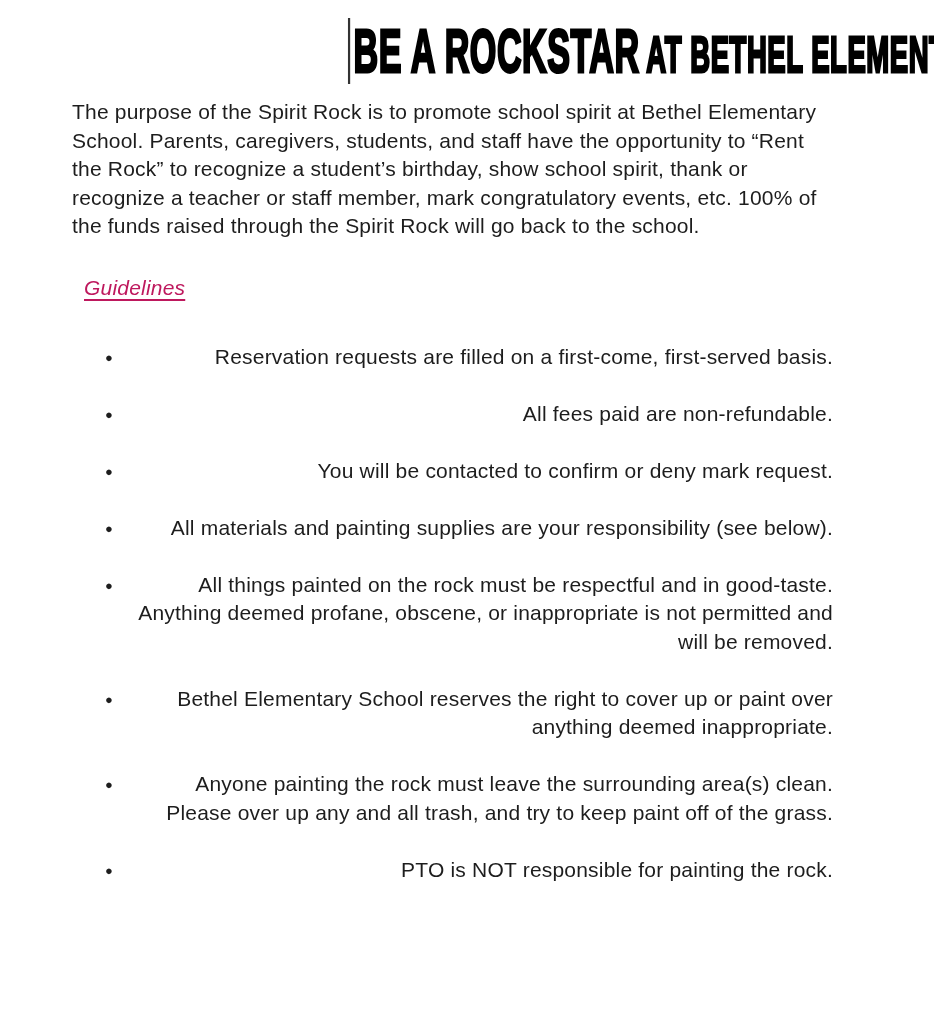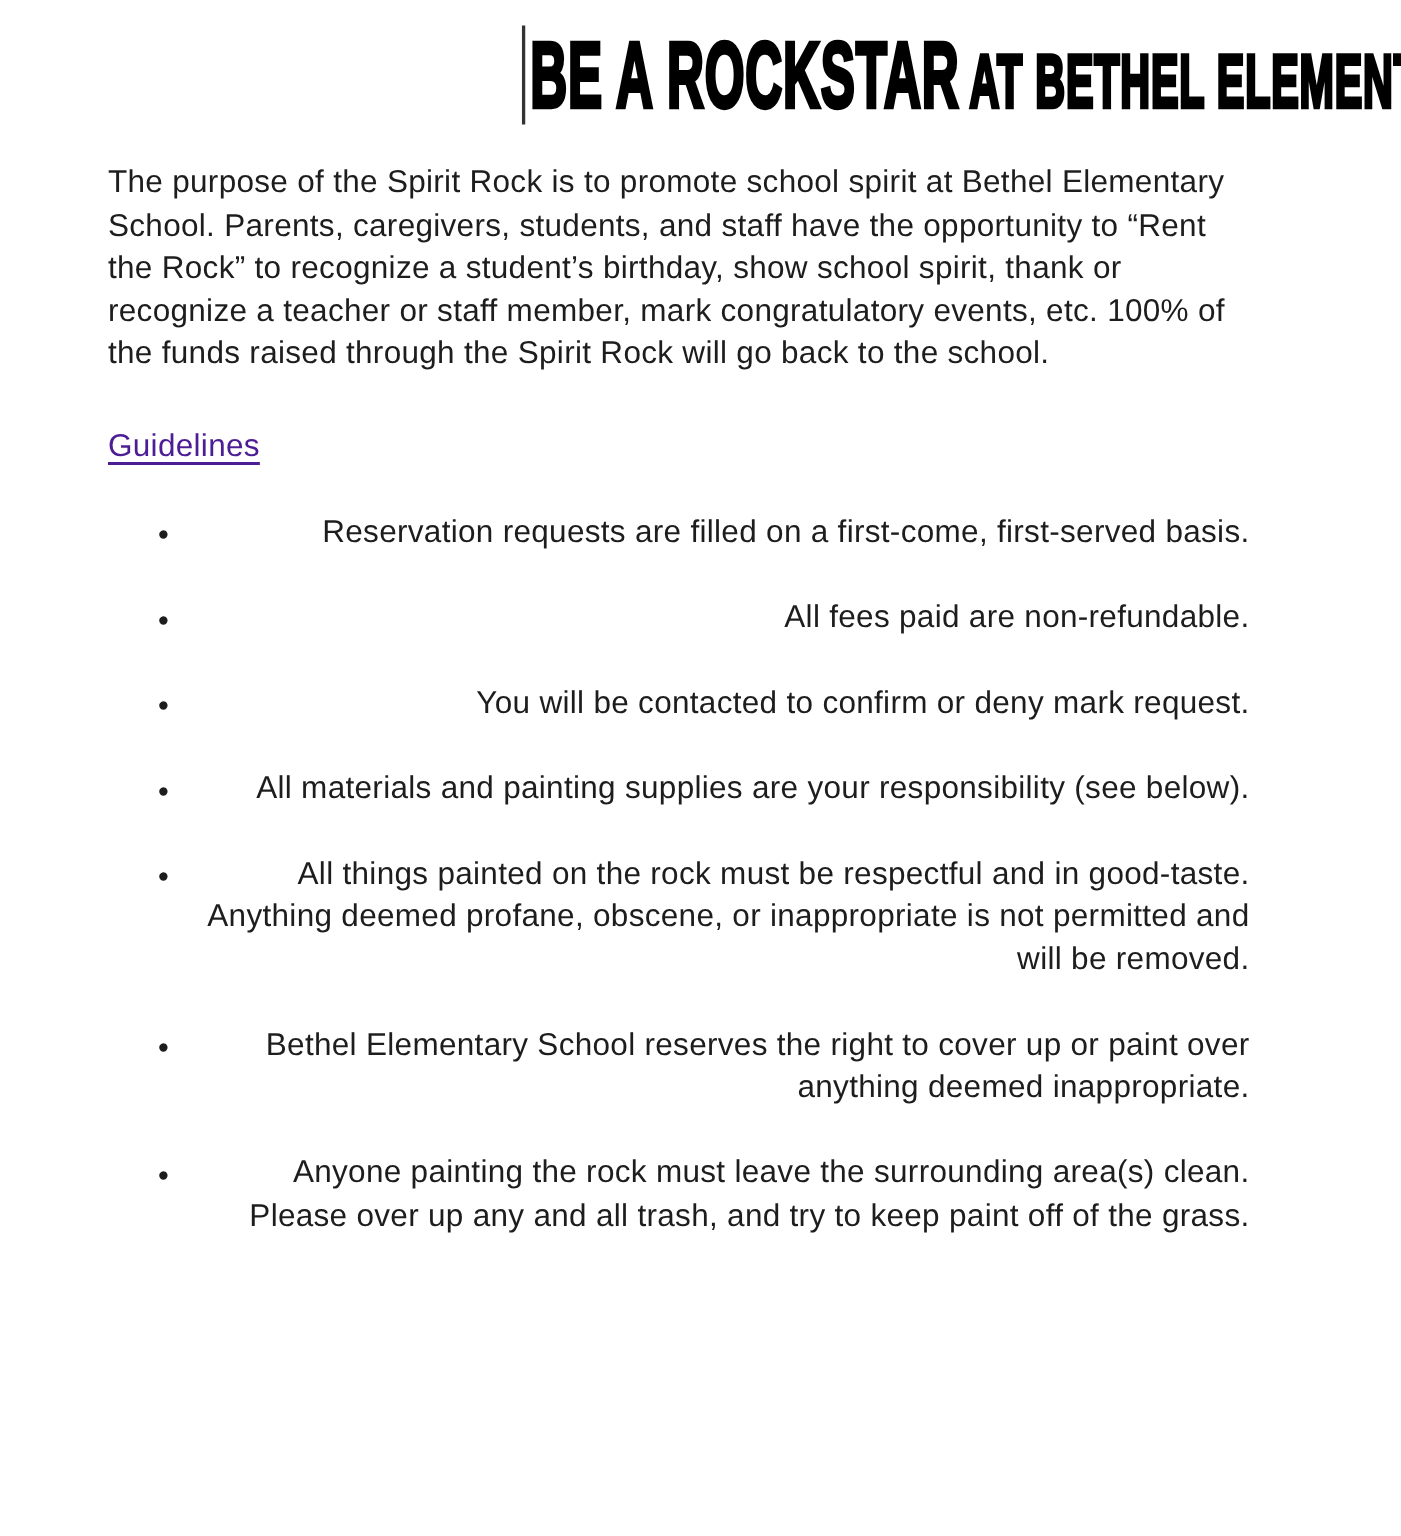--- a/index.html
+++ b/index.html
@@ -61,31 +61,32 @@
   }
 
   
   .bodytext {
     font-size: 21px;
     line-height: 28.5px;
     letter-spacing: 0.2px;
     white-space: pre-line;
   }
   p.intro {
-    margin: 20px 0 0 0;
+    margin: 10px 0 0 0;
   }
   h2.section-heading {
-    margin: 0;
+    margin: 12px;
     font-size: 21px;
     font-weight: normal;
     letter-spacing: 0.2px;
     line-height: 28.5px;
     text-decoration: underline;
     text-underline-offset: 4px;
-    color: #4c1d95;
+    color: #be185d;
+    font-style: italic;
   }
   #guidelines-heading { margin-top: 33px; }
 
   ul.bullet-list {
     margin: 0;
     padding: 0;
     list-style: none;
   }
   ul.bullet-list li {
     position: relative;
@@ -124,15 +125,16 @@
     <li>All fees paid are non-refundable.</li>
     <li>You will be contacted to confirm or deny mark request.</li>
     <li>All materials and painting supplies are your responsibility (see below).</li>
     <li>All things painted on the rock must be respectful and in good-taste.
 Anything deemed profane, obscene, or inappropriate is not permitted and
 will be removed.</li>
     <li>Bethel Elementary School reserves the right to cover up or paint over
 anything deemed inappropriate.</li>
     <li>Anyone painting the rock must leave the surrounding area(s) clean.
 Please over up any and all trash, and try to keep paint off of the grass.</li>
+    <li>PTO is NOT responsible for painting the rock.</li>
   </ul>
 
 </div>
 
 </body></html>

